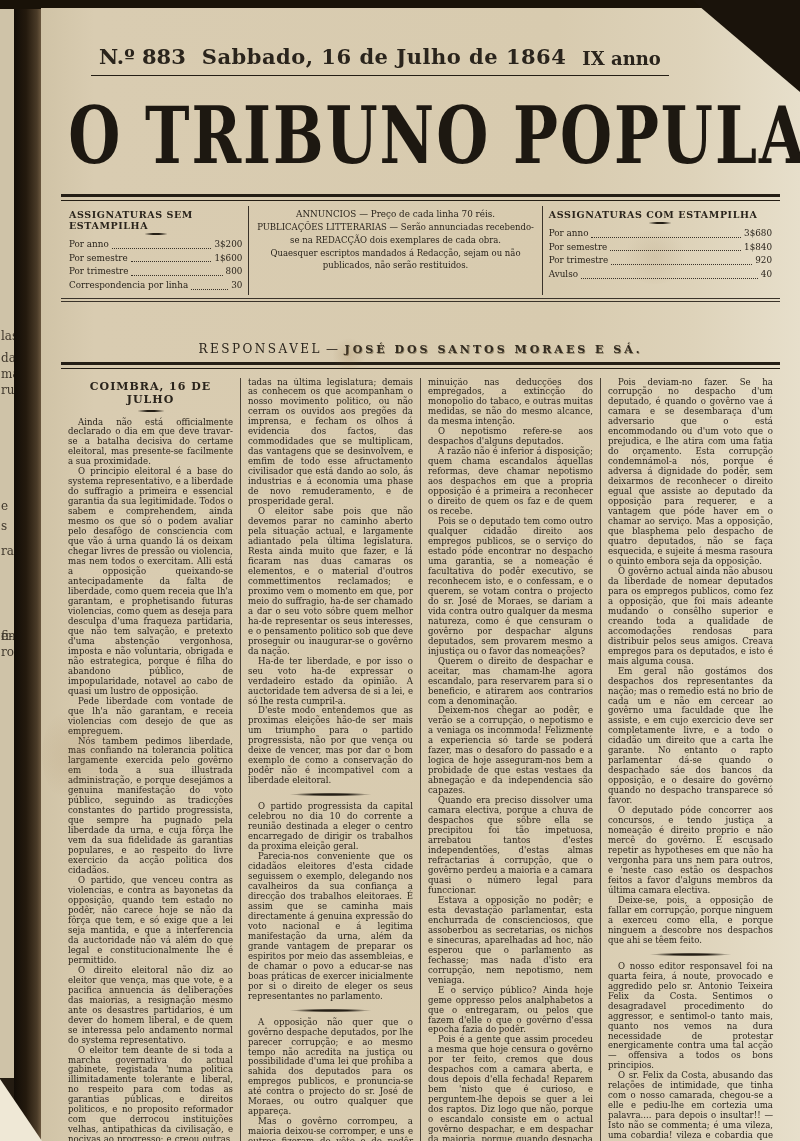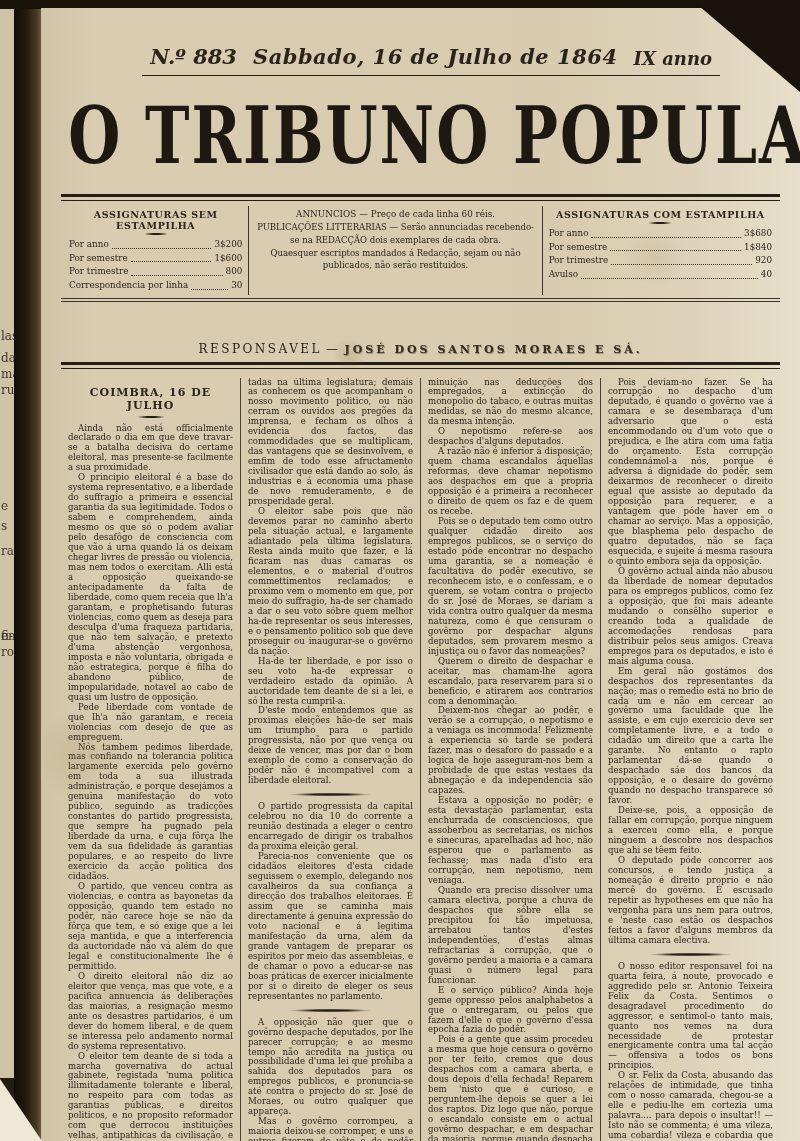--- a/index.html
+++ b/index.html
@@ -22,58 +22,58 @@
   .page{position:absolute;left:41px;top:8px;width:759px;height:1133px;z-index:3;
     background:linear-gradient(90deg,#d0c3a6 0%,#d9ccb1 7%,#d8cbaf 68%,#ded3ba 86%,#e7dfcb 100%);
     padding:0;box-sizing:border-box;}
   .page-inner{padding:30px 20px 0 20px;}
   .stain{position:absolute;border-radius:50%;pointer-events:none;z-index:6;}
   .stain.s1{left:42px;top:700px;width:80px;height:110px;background:radial-gradient(circle,rgba(146,106,56,.16),transparent 70%);}
   .stain.s2{left:84px;top:965px;width:56px;height:56px;background:radial-gradient(circle,rgba(146,106,56,.14),transparent 70%);}
   .stain.s3{left:620px;top:230px;width:70px;height:54px;background:radial-gradient(circle,rgba(120,90,50,.10),transparent 70%);}
   .stain.s4{left:332px;top:338px;width:34px;height:34px;background:radial-gradient(circle,rgba(130,92,44,.18),transparent 70%);}
   
-  .issue-row{display:flex;justify-content:flex-end;align-items:flex-end;padding:6px 18px 0 30px;font-style:italic;}
+  .issue-row{display:flex;justify-content:flex-start;align-items:flex-end;padding:6px 18px 0 30px;}
   .issue-no span,.date-line span,.year-line span{display:inline-block;border-bottom:1.6px solid #241e15;padding:0 8px 6px 8px;}
   .issue-no{font-size:21px;font-weight:bold;}
   .date-line{font-size:21px;font-weight:bold;letter-spacing:.5px;}
   .year-line{font-size:18px;font-weight:bold;margin-right:42px;}
   .masthead-wrap{height:96px;margin-top:14px;text-align:center;overflow:visible;}
   .masthead{font-size:61px;font-weight:bold;letter-spacing:2px;margin:0;color:#1d1811;
     transform:scaleY(1.28) scaleX(.98);transform-origin:top center;white-space:nowrap;}
   
   .rule{margin:0;}
   .rule.heavy-top{border-top:3px solid #241e15;border-bottom:1px solid #241e15;height:3px;margin-top:8px;}
   .rule.thin-double{border-top:1px solid #3a332a;border-bottom:1px solid #3a332a;height:2px;}
   .rule.heavy-bottom{border-top:3.6px solid #241e15;border-bottom:1.4px solid #241e15;height:3px;}
   
   .info-bar{display:flex;align-items:stretch;padding:5px 2px 3px 2px;}
   .info{box-sizing:border-box;padding:2px 6px;}
   .info.left{width:26%;}
   .info.center{width:41%;}
   .info.right{width:33%;}
   .vrule{width:1px;background:#3a332a;}
-  .info h3{font-size:9.5px;margin:1px 0 0 0;text-align:center;letter-spacing:.6px;font-weight:bold;}
+  .info h3{font-size:9.5px;margin:1px 0 0 0;letter-spacing:.6px;font-weight:bold;}
   .swell-rule{height:5px;background:radial-gradient(50% 50% at 50% 50%,#241e15 30%,rgba(36,30,21,0) 72%);}
   .swell-rule.tiny{width:34px;margin:1px auto 2px auto;height:4px;}
   .rows{font-size:8.8px;margin-top:2px;}
   .sub-row{display:flex;align-items:flex-end;line-height:1.55;}
   .dots{flex:1;border-bottom:1.4px dotted #3a332a;margin:0 3px 3px 3px;}
   .c-line{font-size:8.5px;text-align:center;line-height:1.5;}
   .c-line.first{font-size:8.8px;}
   
   .responsible{text-align:center;padding:5px 0 6px 0;font-size:12px;letter-spacing:2.5px;margin-top:35px;}
   .resp-name{font-weight:bold;font-size:11px;letter-spacing:3px;color:#332c22;text-shadow:.8px .8px 0 #948succeeds;}
   .resp-name{text-shadow:.8px .8px 0 #97896c;}
   .resp-dash{padding:0 4px;}
   
   .columns{display:flex;margin-top:9px;height:806px;overflow:hidden;}
   .col{flex:1 1 0;padding:0 7px;box-sizing:border-box;}
   .col.divided{border-right:1px solid #4a4136;}
-  .col h2{font-size:11px;text-align:center;letter-spacing:1px;margin:8px 0 0 0;font-weight:bold;}
+  .col h2{font-size:11px;text-align:center;letter-spacing:1px;margin:2px 0 0 0;font-weight:bold;}
   .col .swell-rule.orn{width:40px;margin:3px auto 5px auto;height:4px;}
   .col .swell-rule.sect{width:68%;margin:6px auto 5px auto;height:5px;}
   .col p{font-size:8.6px;line-height:1.16;text-align:justify;margin:0;text-indent:10px;}
   .col p.cont{text-indent:0;}
 </style>
 </head>
 <body>
 
 <div class="edge-strip" id="edge-strip">
     <span class="edge-frag" style="top: 330px;">las</span>
@@ -128,21 +128,21 @@
             <div class="sub-row">
               <span>Correspondencia por linha</span>
               <span class="dots"></span>
               <span>30</span>
             </div>
           </div>
       </section>
       <div class="vrule"></div>
       <section class="info center">
         <div id="center-lines">
-            <div class="c-line first">ANNUNCIOS — Preço de cada linha 60 réis.</div>
+            <div class="c-line first">ANNUNCIOS — Preço de cada linha 70 réis.</div>
             <div class="c-line">PUBLICAÇÕES LITTERARIAS — Serão annunciadas recebendo-se na REDACÇÃO dois exemplares de cada obra.</div>
             <div class="c-line">Quaesquer escriptos mandados á Redacção, sejam ou não publicados, não serão restituidos.</div>
           </div>
       </section>
       <div class="vrule"></div>
       <section class="info right">
         <h3>ASSIGNATURAS COM ESTAMPILHA</h3>
         <div class="swell-rule tiny"></div>
         <div class="rows" id="rows-right">
             <div class="sub-row">
@@ -185,47 +185,47 @@
           <p>O principio eleitoral é a base do systema representativo, e a liberdade do suffragio a primeira e essencial garantia da sua legitimidade. Todos o sabem e comprehendem, ainda mesmo os que só o podem avaliar pelo desafôgo de consciencia com que vão á urna quando lá os deixam chegar livres de pressão ou violencia, mas nem todos o exercitam. Alli está a opposição queixando-se antecipadamente da falta de liberdade, como quem receia que lh'a garantam, e prophetisando futuras violencias, como quem as deseja para desculpa d'uma fraqueza partidaria, que não tem salvação, e pretexto d'uma abstenção vergonhosa, imposta e não voluntaria, obrigada e não estrategica, porque é filha do abandono público, de impopularidade, notavel ao cabo de quasi um lustro de opposição.</p>
           <p>Pede liberdade com vontade de que lh'a não garantam, e receia violencias com desejo de que as empreguem.</p>
           <p>Nós tambem pedimos liberdade, mas confiando na tolerancia politica largamente exercida pelo govêrno em toda a sua illustrada administração, e porque desejámos a genuina manifestação do voto público, seguindo as tradicções constantes do partido progressista, que sempre ha pugnado pela liberdade da urna, e cuja fôrça lhe vem da sua fidelidade ás garantias populares, e ao respeito do livre exercicio da acção politica dos cidadãos.</p>
           <p>O partido, que venceu contra as violencias, e contra as bayonetas da opposição, quando tem estado no podêr, não carece hoje se não da fôrça que tem, e só exige que a lei seja mantida, e que a interferencia da auctoridade não vá além do que legal e constitucionalmente lhe é permittido.</p>
           <p>O direito eleitoral não diz ao eleitor que vença, mas que vote, e a pacifica annuencia ás deliberações das maiorias, a resignação mesmo ante os desastres partidarios, é um dever do homem liberal, e de quem se interessa pelo andamento normal do systema representativo.</p>
           <p>O eleitor tem deante de si toda a marcha governativa do actual gabinete, registada 'numa politica illimitadamente tolerante e liberal, no respeito para com todas as garantias públicas, e direitos politicos, e no proposito reformador com que derrocou instituições velhas, antipathicas da civilisação, e nocivas ao progresso; e creou outras, acreditadas já em paizes mais adiantados, e indispensaveis em todo aquelle que se estabelece á sombra da grande arvore da liberdade, para colhêr todos os fructos, que d'ella pendem, e assegurar aos povos a felicidade que só por ella se obtem.</p>
         </section>
         <section class="col divided">
           <p class="cont">tadas na última legislatura; demais as conhecem os que acompanham o nosso movimento politico, ou não cerram os ouvidos aos pregões da imprensa, e fecham os olhos á evidencia dos factos, das commodidades que se multiplicam, das vantagens que se desinvolvem, e emfim de todo esse afructamento civilisador que está dando ao solo, ás industrias e á economia uma phase de novo remuderamento, e de prosperidade geral.</p>
           <p>O eleitor sabe pois que não devemos parar no caminho aberto pela situação actual, e largamente adiantado pela última legislatura. Resta ainda muito que fazer, e lá ficaram nas duas camaras os elementos, e o material d'outros commettimentos reclamados; e proximo vem o momento em que, por meio do suffragio, ha-de ser chamado a dar o seu voto sóbre quem melhor ha-de representar os seus interesses, e o pensamento politico sob que deve proseguir ou inaugurar-se o govêrno da nação.</p>
-          <p>Ha-de ter liberdade, e por isso o seu voto ha-de expressar o verdadeiro estado da opinião. A auctoridade tem deante de si a lei, e só lhe resta cumpril-a.</p>
+          <p>Ha-de ter liberdade, e por isso o seu voto ha-de expressar o verdadeiro estado da opinião. A auctoridade tem adversa de si a lei, e só lhe resta cumpril-a.</p>
           <p>D'este modo entendemos que as proximas eleições hão-de ser mais um triumpho para o partido progressista, não por que vença ou deixe de vencer, mas por dar o bom exemplo de como a conservação do podêr não é incompativel com a liberdade eleitoral.</p>
           <div class="swell-rule sect"></div>
           <p>O partido progressista da capital celebrou no dia 10 do corrente a reunião destinada a eleger o centro encarregado de dirigir os trabalhos da proxima eleição geral.</p>
           <p>Parecia-nos conveniente que os cidadãos eleitores d'esta cidade seguissem o exemplo, delegando nos cavalheiros da sua confiança a direcção dos trabalhos eleitoraes. É assim que se caminha mais directamente á genuina expressão do voto nacional e á legitima manifestação da urna, além da grande vantagem de preparar os espiritos por meio das assembleias, e de chamar o povo a educar-se nas boas práticas de exercer inicialmente por si o direito de eleger os seus representantes no parlamento.</p>
           <div class="swell-rule sect"></div>
           <p>A opposição não quer que o govêrno despache deputados, por lhe parecer corrupção; e ao mesmo tempo não acredita na justiça ou possibilidade d'uma lei que prohiba a sahida dos deputados para os empregos publicos, e pronuncia-se até contra o projecto do sr. José de Moraes, ou outro qualquer que appareça.</p>
           <p>Mas o govêrno corrompeu, a maioria deixou-se corromper, e uns e outros fizeram do vôto e do podêr uma veniaga indecente, cujos resultados fataes vem desde os escandalos votados no parlamento até ao nepotismo que se está vendendo!</p>
         </section>
         <section class="col divided">
           <p class="cont">minuição nas deducções dos empregados, a extincção do monopolio do tabaco, e outras muitas medidas, se não do mesmo alcance, da mesma intenção.</p>
           <p>O nepotismo refere-se aos despachos d'alguns deputados.</p>
           <p>A razão não é inferior á disposição; quem chama escandalos áquellas reformas, deve chamar nepotismo aos despachos em que a propria opposição é a primeira a reconhecer o direito de quem os faz e de quem os recebe.</p>
           <p>Pois se o deputado tem como outro qualquer cidadão direito aos empregos publicos, se o serviço do estado póde encontrar no despacho uma garantia, se a nomeação é facultativa do podêr executivo, se reconhecem isto, e o confessam, e o querem, se votam contra o projecto do sr. José de Moraes, se dariam a vida contra outro qualquer da mesma natureza, como é que censuram o govêrno por despachar alguns deputados, sem provarem mesmo a injustiça ou o favor das nomeações?</p>
           <p>Querem o direito de despachar e aceitar, mas chamam-lhe agora escandalo, para reservarem para si o beneficio, e atirarem aos contrarios com a denominação.</p>
           <p>Deixem-nos chegar ao podêr, e verão se a corrupção, o nepotismo e a veniaga os incommoda! Felizmente a experiencia só tarde se poderá fazer, mas o desaforo do passado e a logica de hoje asseguram-nos bem a probidade de que estas vestaes da abnegação e da independencia são capazes.</p>
+          <p>Quando era preciso dissolver uma camara electiva, porque a chuva de despachos que sôbre ella se precipitou foi tão impetuosa, arrebatou tantos d'estes independentões, d'estas almas refractarias á corrupção, que o govêrno perdeu a maioria e a camara quasi o número legal para funccionar.</p>
           <p>Estava a opposição no podêr; e esta devastação parlamentar, esta enchurrada de conscienciosos, que assoberbou as secretarias, os nichos e sinecuras, aparelhadas ad hoc, não esperou que o parlamento as fechasse; mas nada d'isto era corrupção, nem nepotismo, nem veniaga.</p>
-          <p>Quando era preciso dissolver uma camara electiva, porque a chuva de despachos que sôbre ella se precipitou foi tão impetuosa, arrebatou tantos d'estes independentões, d'estas almas refractarias á corrupção, que o govêrno perdeu a maioria e a camara quasi o número legal para funccionar.</p>
           <p>E o serviço público? Ainda hoje geme oppresso pelos analphabetos a que o entregaram, ou pelos que fazem d'elle o que o govêrno d'essa epocha fazia do podêr.</p>
           <p>Pois é a gente que assim procedeu a mesma que hoje censura o govêrno por ter feito, cremos que dous despachos com a camara aberta, e dous depois d'ella fechada! Reparem bem 'nisto que é curioso, e perguntem-lhe depois se quer a lei dos raptos. Diz logo que não, porque o escandalo consiste em o actual govêrno despachar, e em despachar da maioria, porque quando despacha da opposição, já não corrompe, nem merece censura, como succedeu com o despacho do sr.</p>
         </section>
         <section class="col">
           <p>Pois deviam-no fazer. Se ha corrupção no despacho d'um deputado, é quando o govêrno vae á camara e se desembaraça d'um adversario que o está encommodando ou d'um voto que o prejudica, e lhe atira com uma fatia do orçamento. Esta corrupção condemnámol-a nós, porque é adversa á dignidade do podêr, sem deixarmos de reconhecer o direito egual que assiste ao deputado da opposição para requerer, e a vantagem que póde haver em o chamar ao serviço. Mas a opposição, que blasphema pelo despacho de quatro deputados, não se faça esquecida, e sujeite á mesma rasoura o quinto embora seja da opposição.</p>
           <p>O govêrno actual ainda não abusou da liberdade de nomear deputados para os empregos publicos, como fez a opposição, que foi mais adeante mudando o consêlho superior e creando toda a qualidade de accomodações rendosas para distribuir pelos seus amigos. Creava empregos para os deputados, e isto é mais alguma cousa.</p>
           <p>Em geral não gostámos dos despachos dos representantes da nação; mas o remedio está no brio de cada um e não em cercear ao govêrno uma faculdade que lhe assiste, e em cujo exercicio deve ser completamente livre, e a todo o cidadão um direito que a carta lhe garante. No entanto o rapto parlamentar dá-se quando o despachado sáe dos bancos da opposição, e o desaire do govêrno quando no despacho transparece só favor.</p>
+          <p>O deputado póde concorrer aos concursos, e tendo justiça a nomeação é direito proprio e não mercê do govêrno. É escusado repetir as hypotheses em que não ha vergonha para uns nem para outros, e 'neste caso estão os despachos feitos a favor d'alguns membros da última camara electiva.</p>
           <p>Deixe-se, pois, a opposição de fallar em corrupção, porque ninguem a exerceu como ella, e porque ninguem a descobre nos despachos que ahi se têem feito.</p>
-          <p>O deputado póde concorrer aos concursos, e tendo justiça a nomeação é direito proprio e não mercê do govêrno. É escusado repetir as hypotheses em que não ha vergonha para uns nem para outros, e 'neste caso estão os despachos feitos a favor d'alguns membros da última camara electiva.</p>
           <div class="swell-rule sect"></div>
           <p>O nosso editor responsavel foi na quarta feira, á noute, provocado e aggredido pelo sr. Antonio Teixeira Felix da Costa. Sentimos o desagradavel procedimento do aggressor, e sentimol-o tanto mais, quanto nos vemos na dura necessidade de protestar energicamente contra uma tal acção — offensiva a todos os bons principios.</p>
           <p>O sr. Felix da Costa, abusando das relações de intimidade, que tinha com o nosso camarada, chegou-se a elle e pediu-lhe em cortezia uma palavra.... para depois o insultar!! — Isto não se commenta; é uma vileza, uma cobardia! vileza e cobardia que repugnam, e que mostram claramente a pouca gravidade de quem as praticou.</p>
         </section>
       </main>
   </div>
 </div>
 
 <div class="stain s1"></div>
 <div class="stain s2"></div>

